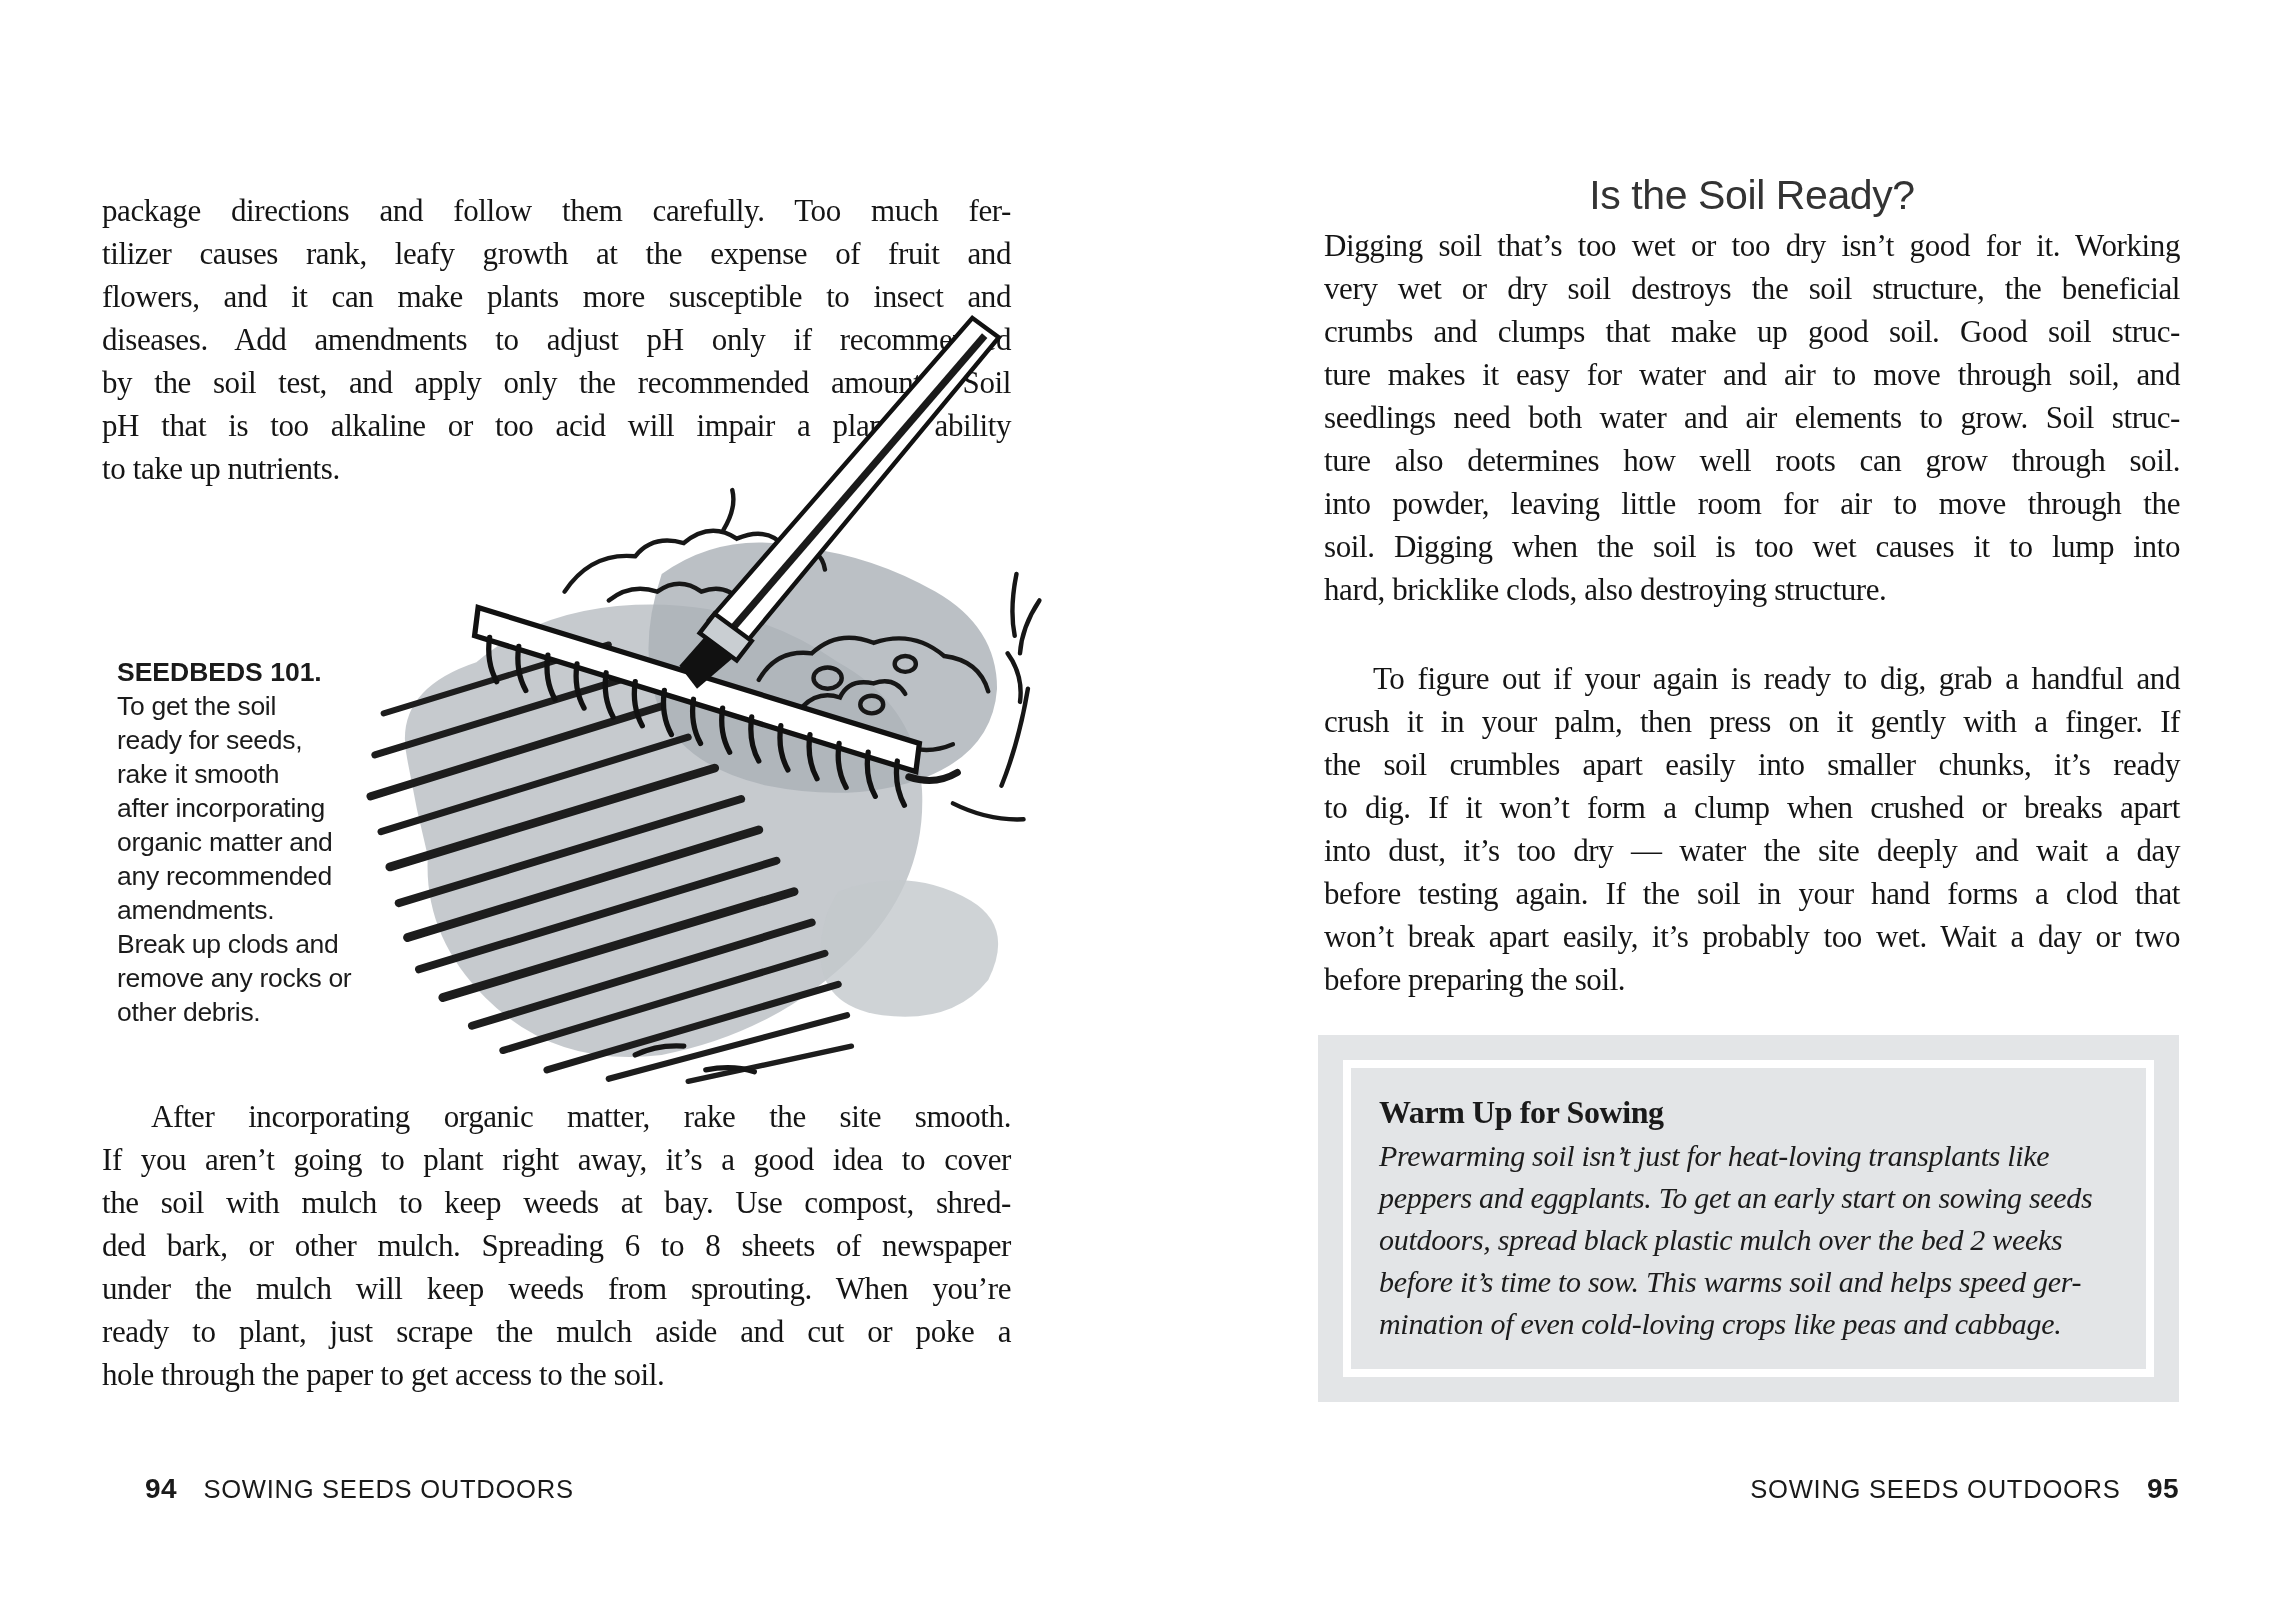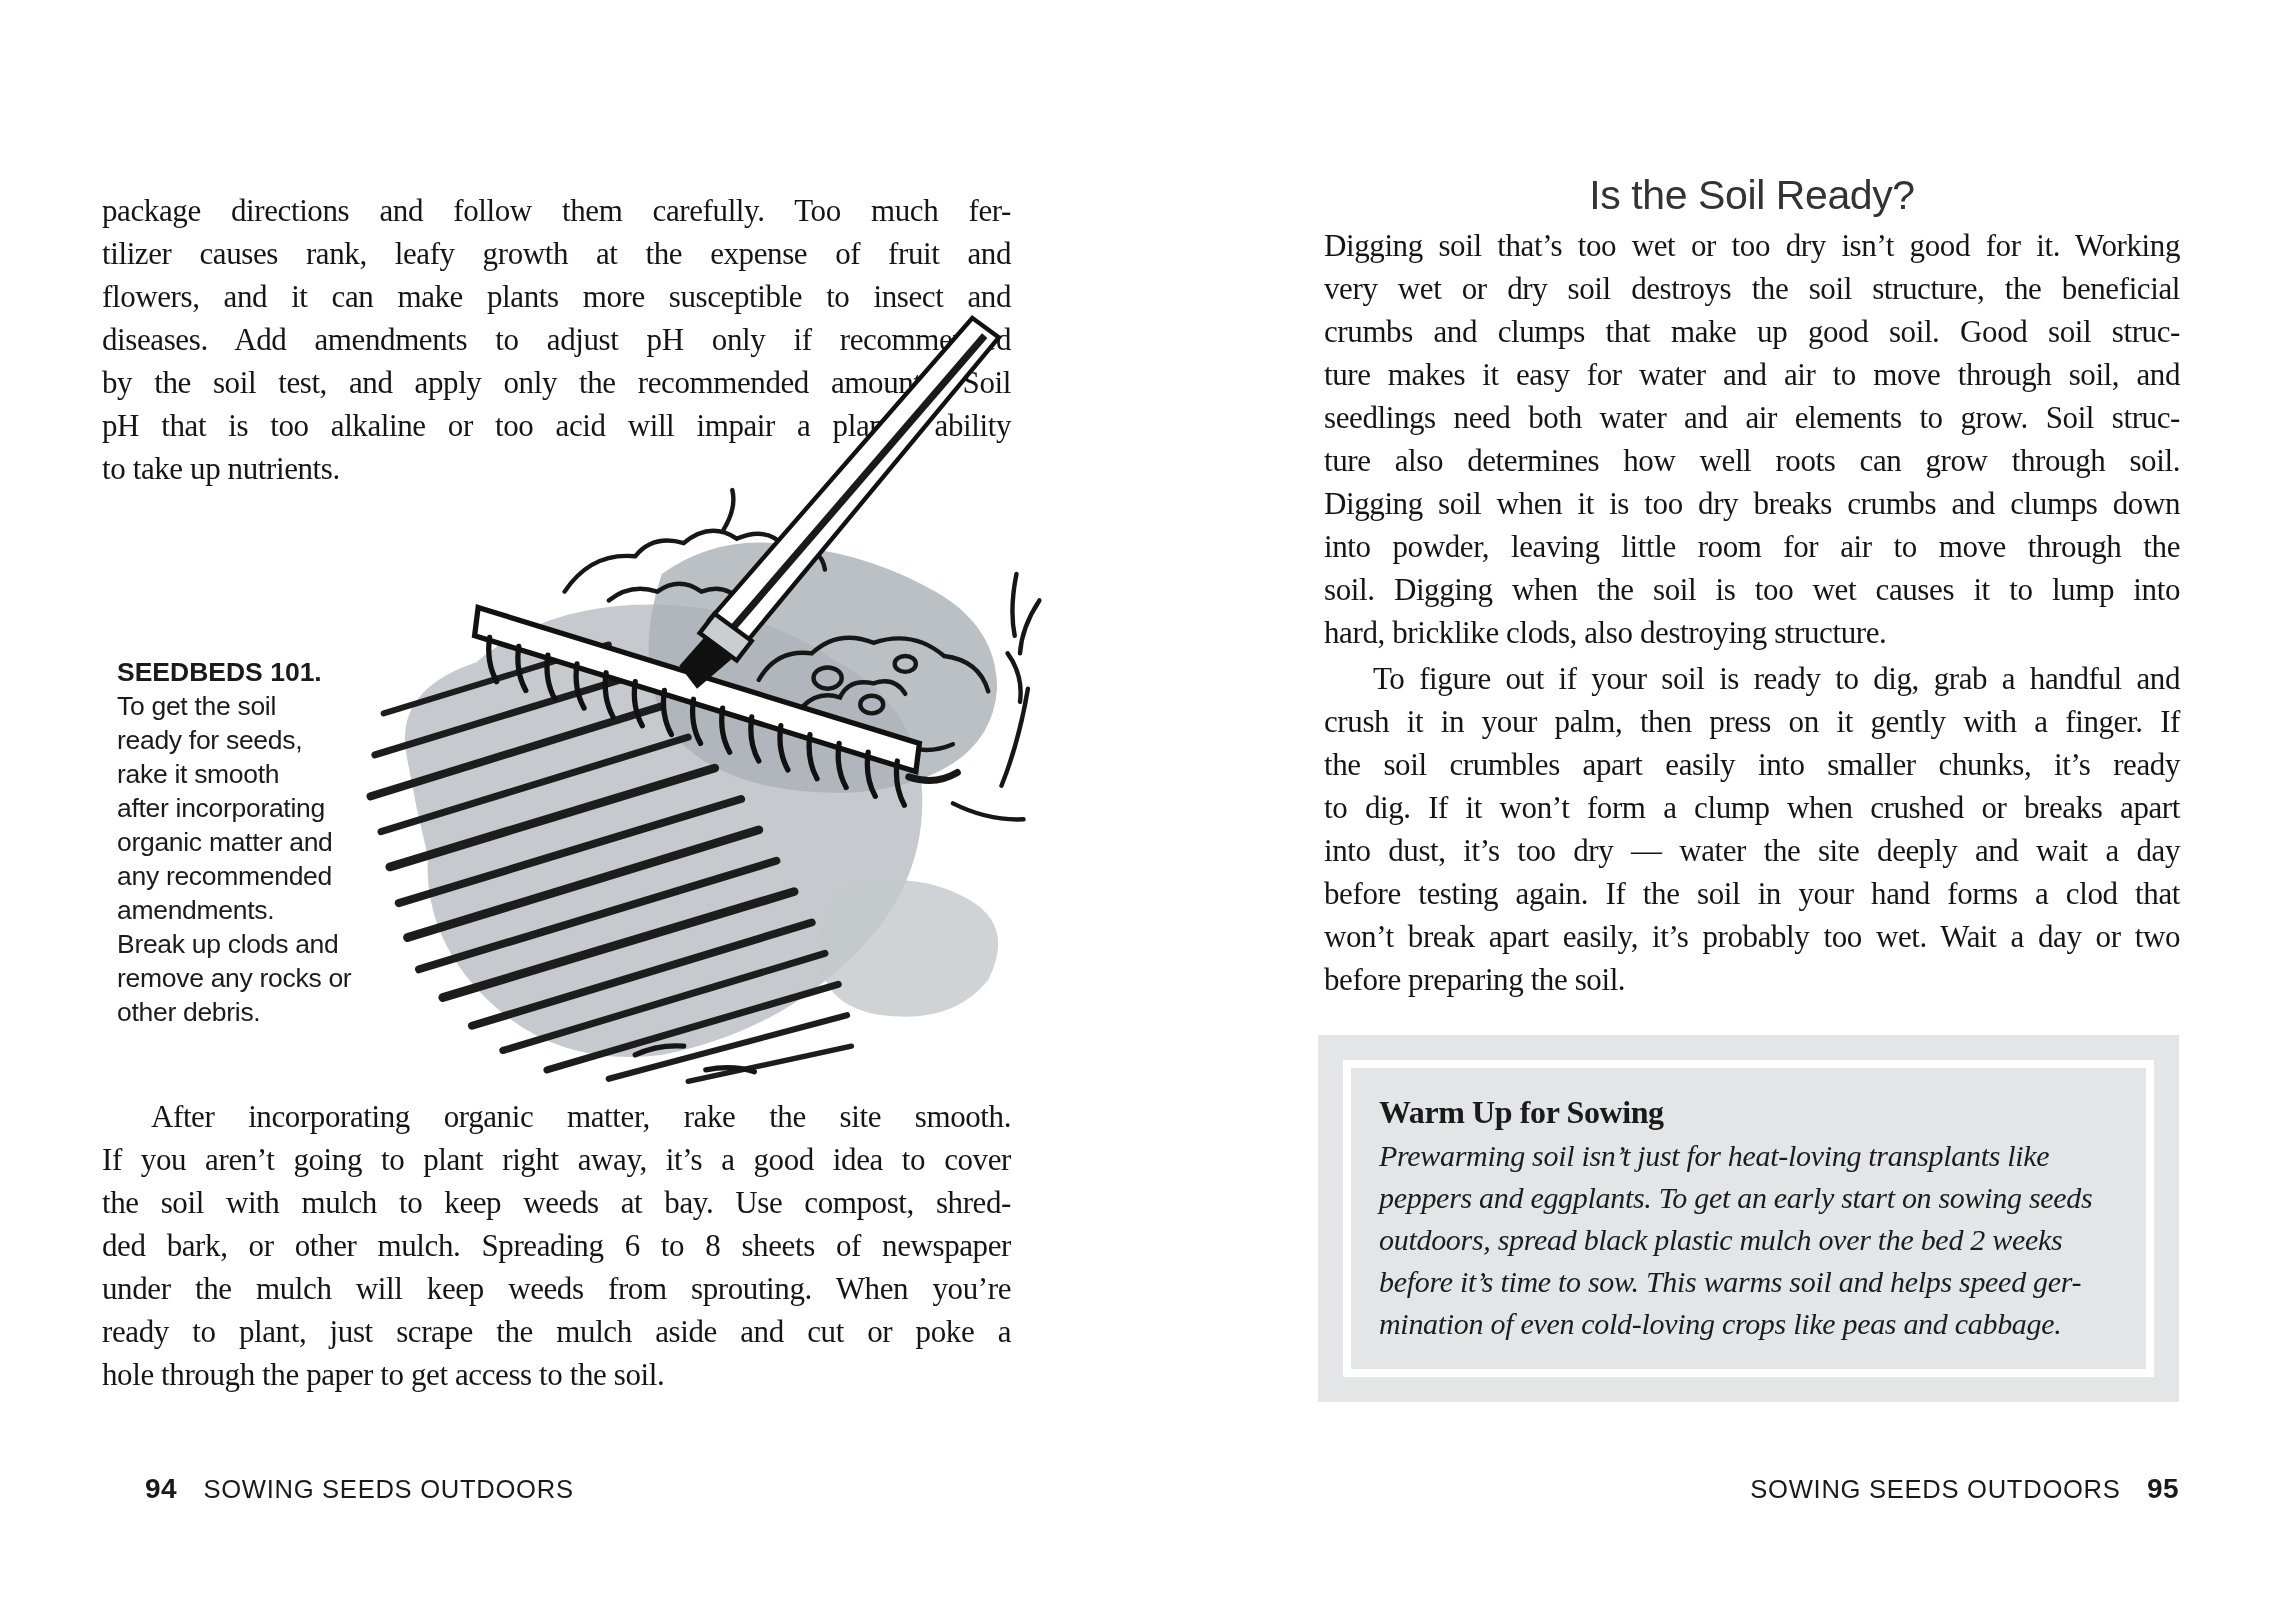--- a/index.html
+++ b/index.html
@@ -186,28 +186,27 @@
 
 <div class="page-heading">Is the Soil Ready?</div>
 
 <div class="bodytext" style="left:1324px;top:224px;width:856px;">
     <div class="tline">Digging soil that’s too wet or too dry isn’t good for it. Working</div>
     <div class="tline">very wet or dry soil destroys the soil structure, the beneficial</div>
     <div class="tline">crumbs and clumps that make up good soil. Good soil struc-</div>
     <div class="tline">ture makes it easy for water and air to move through soil, and</div>
     <div class="tline">seedlings need both water and air elements to grow. Soil struc-</div>
     <div class="tline">ture also determines how well roots can grow through soil.</div>
-    <div class="tline">Digging soil when it is too dry breaks crumbs and clumps down</div>
     <div class="tline">into powder, leaving little room for air to move through the</div>
     <div class="tline">soil. Digging when the soil is too wet causes it to lump into</div>
     <div class="tline tline-last">hard, bricklike clods, also destroying structure.</div>
   </div>
 
 <div class="bodytext" style="left:1324px;top:657px;width:856px;">
-    <div class="tline tline-indent">To figure out if your soil is ready to dig, grab a handful and</div>
+    <div class="tline tline-indent">To figure out if your again is ready to dig, grab a handful and</div>
     <div class="tline">crush it in your palm, then press on it gently with a finger. If</div>
     <div class="tline">the soil crumbles apart easily into smaller chunks, it’s ready</div>
     <div class="tline">to dig. If it won’t form a clump when crushed or breaks apart</div>
     <div class="tline">into dust, it’s too dry — water the site deeply and wait a day</div>
     <div class="tline">before testing again. If the soil in your hand forms a clod that</div>
     <div class="tline">won’t break apart easily, it’s probably too wet. Wait a day or two</div>
     <div class="tline tline-last">before preparing the soil.</div>
   </div>
 
 <div class="callout">

